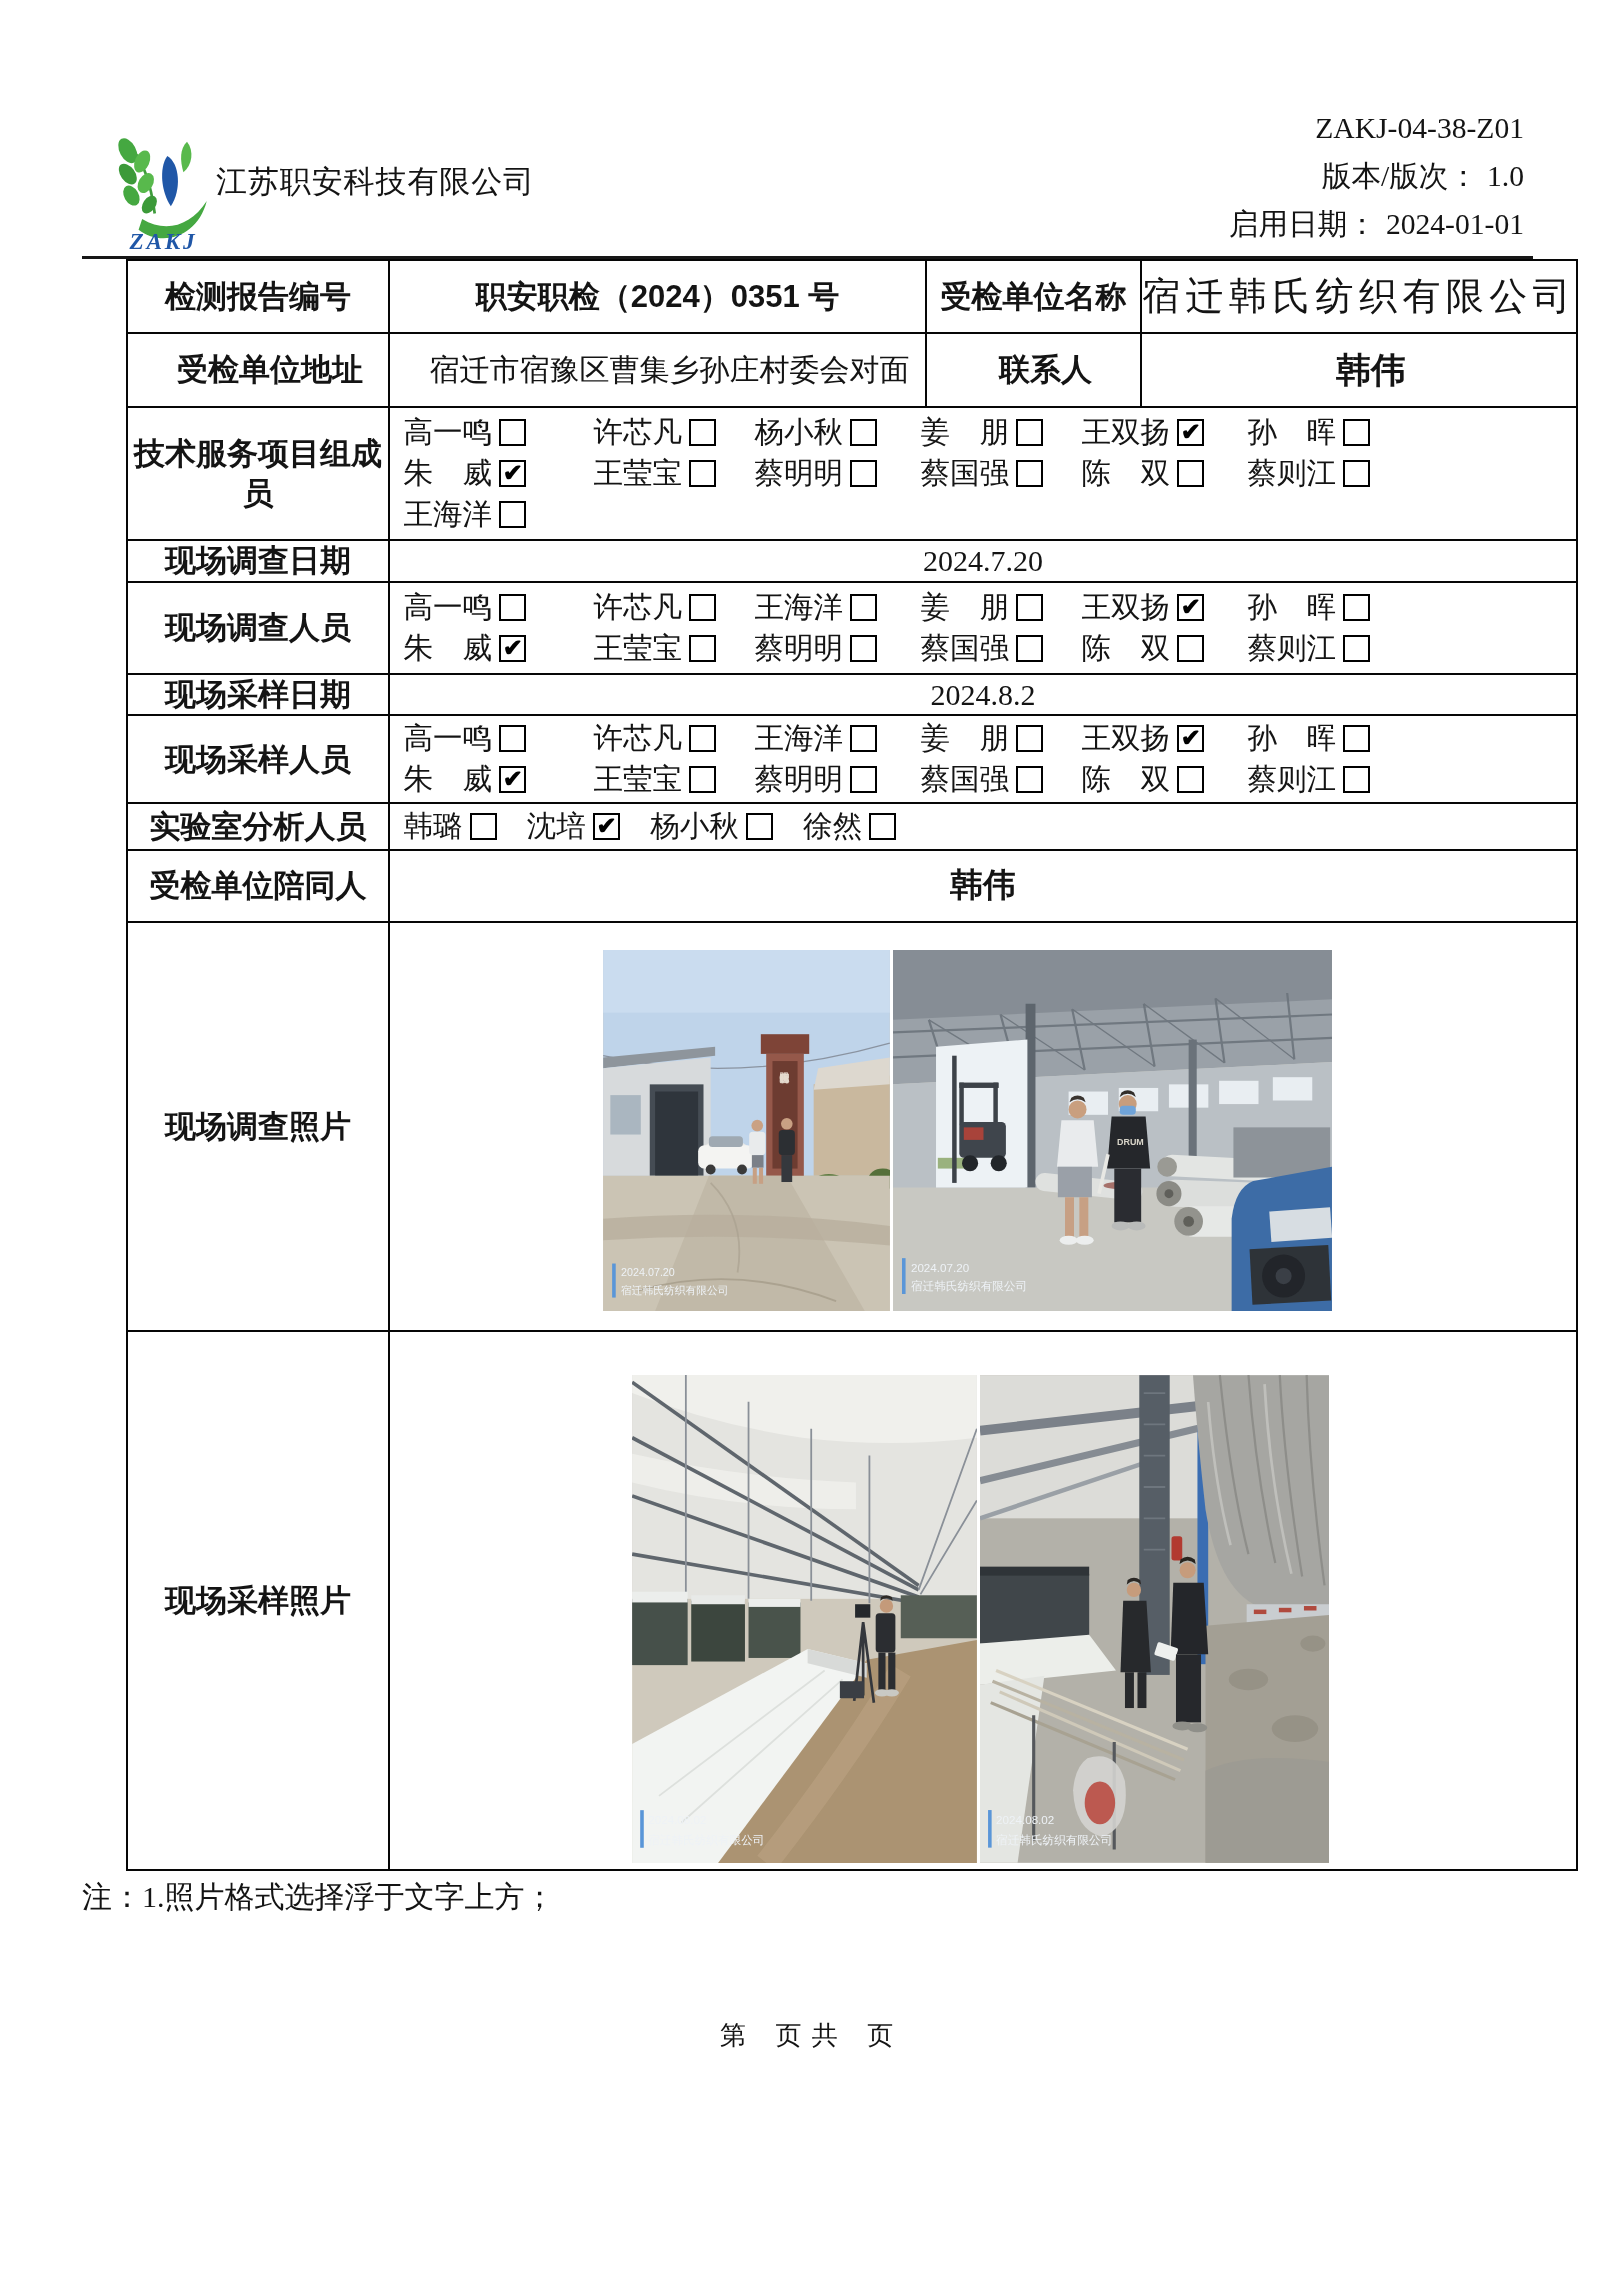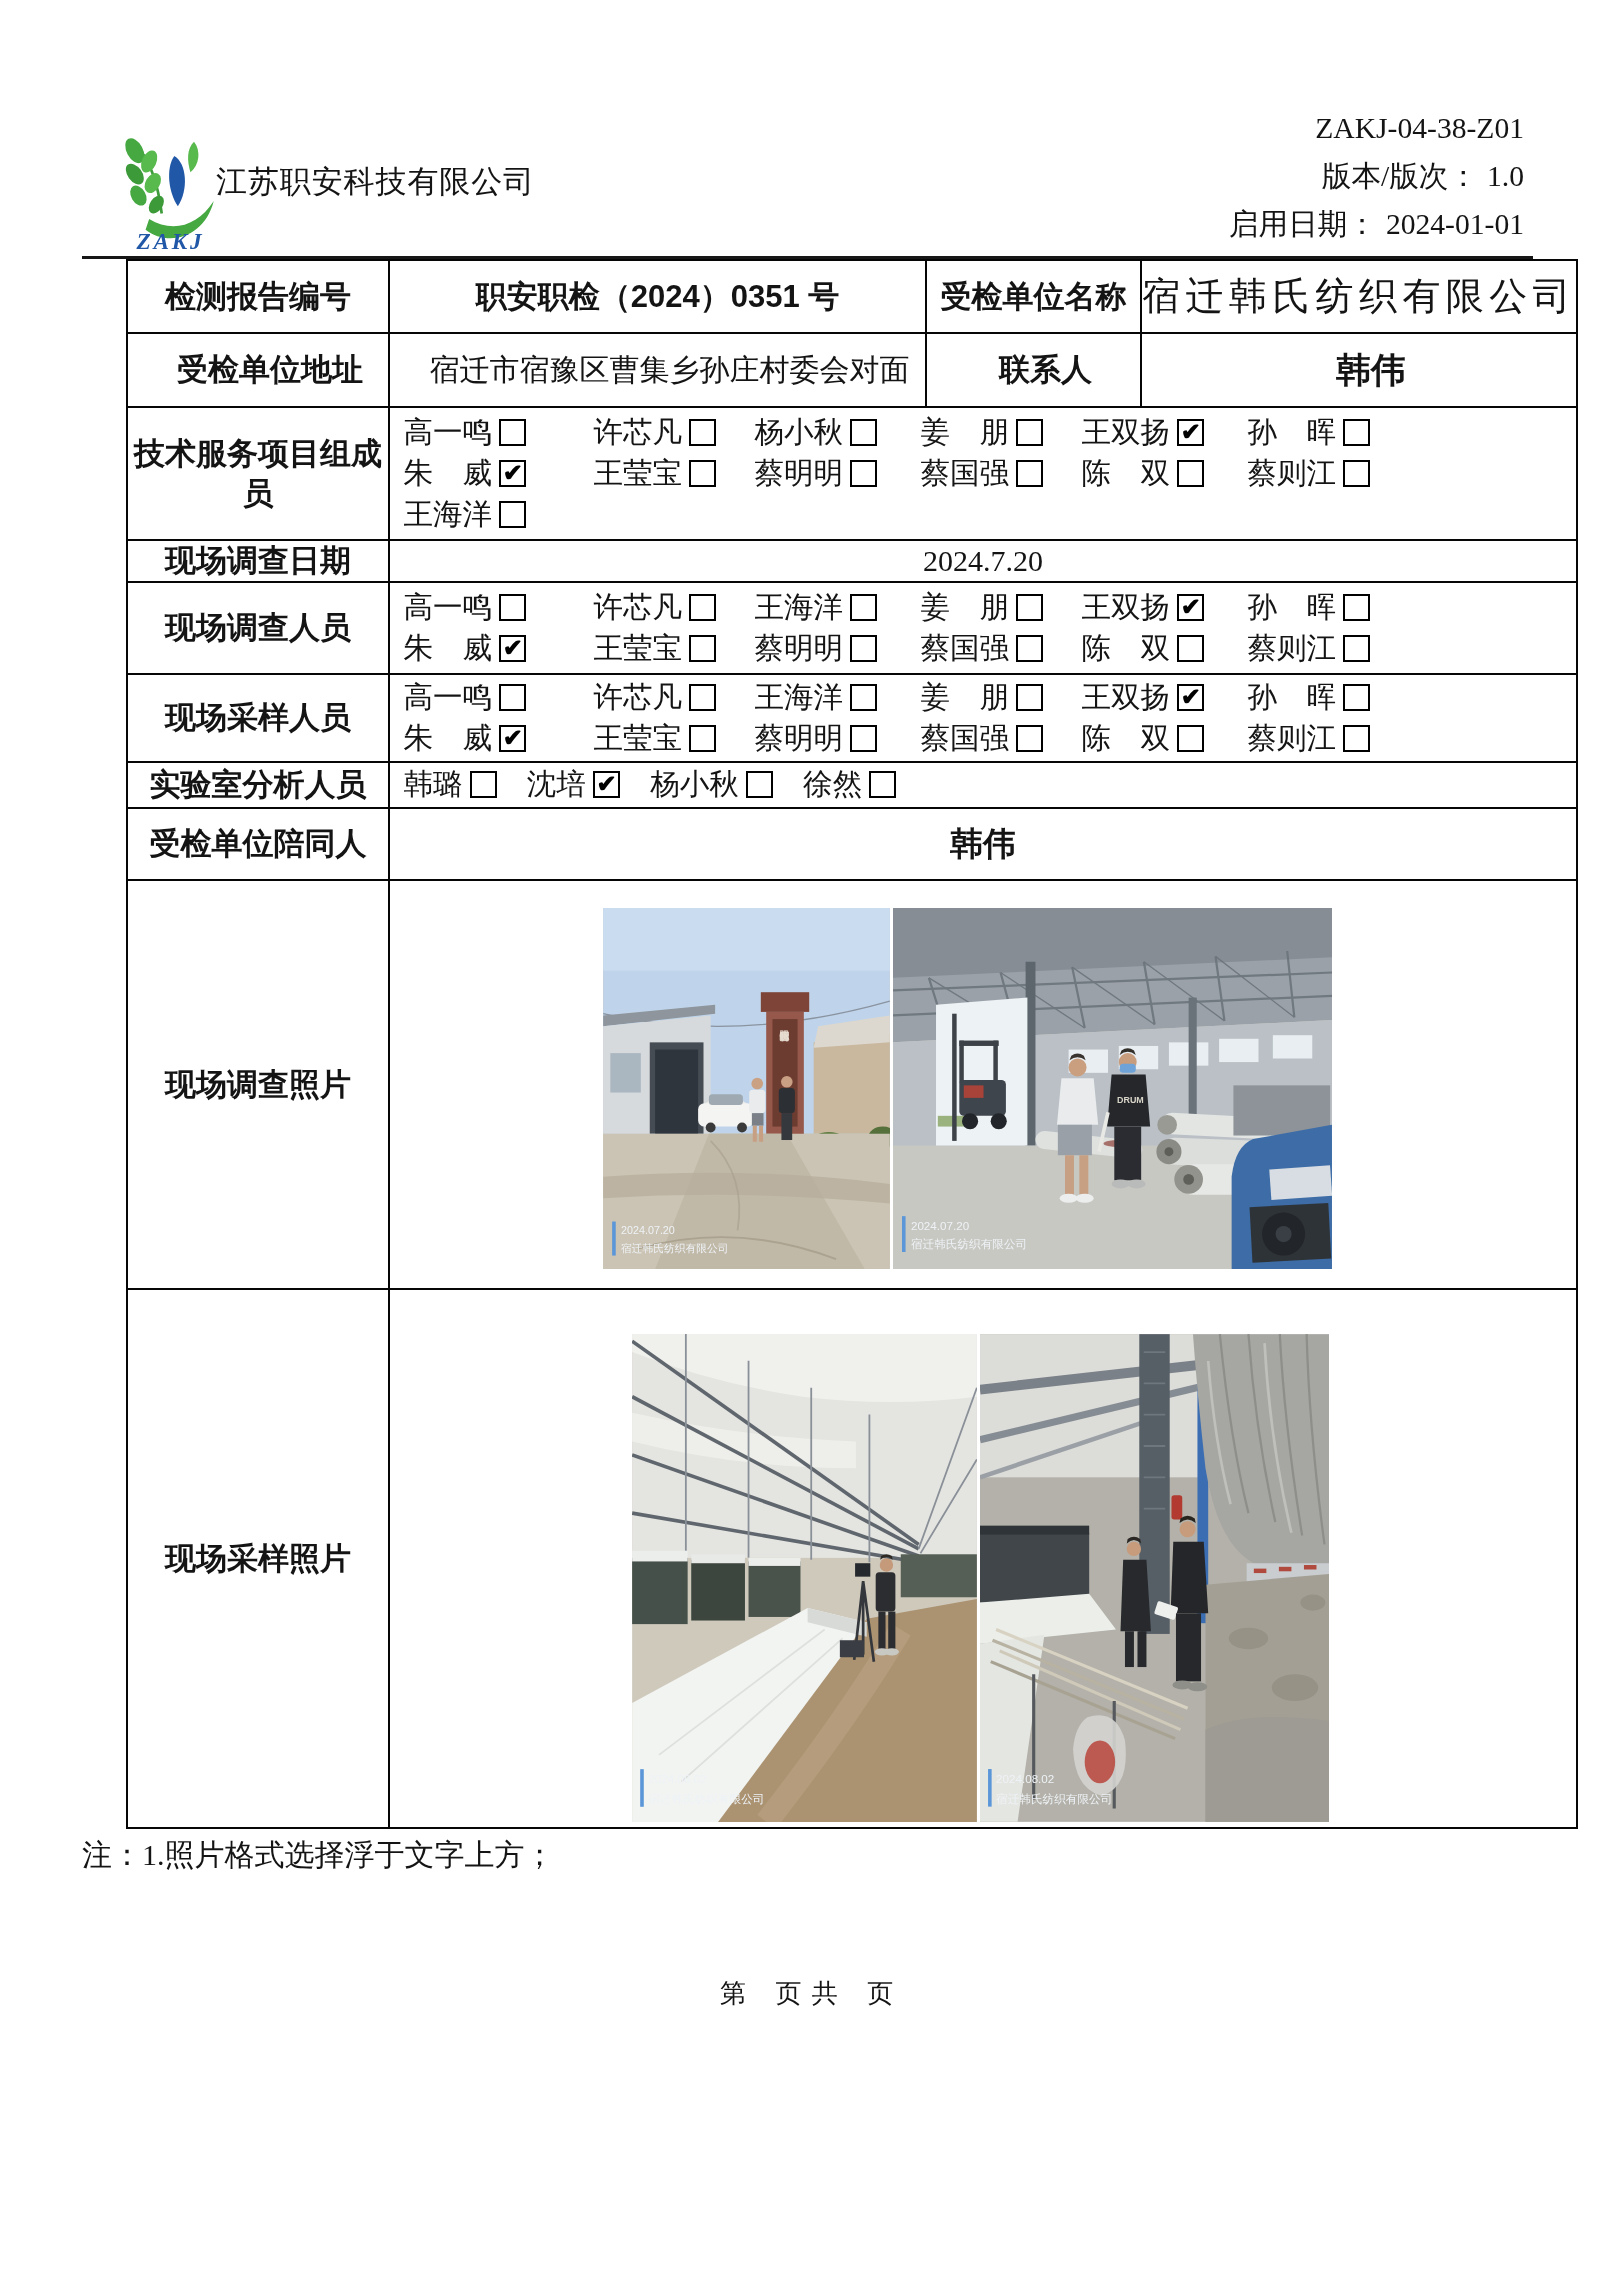--- a/index.html
+++ b/index.html
@@ -5,21 +5,21 @@
   html,body{margin:0;padding:0;}
   body{
     width:1616px;height:2293px;background:#ffffff;position:relative;
     font-family:"Liberation Serif", serif;color:#141414;
     -webkit-font-smoothing:antialiased;
   }
   .page{position:absolute;left:82px;top:0;width:1451px;}
 
   
   .header{position:relative;height:256px;border-bottom:3.6px solid #171717;}
-  .logo{position:absolute;left:33px;top:131px;text-decoration:underline;}
+  .logo{position:absolute;left:26px;top:131px;text-decoration:underline;}
   .company-name{
     position:absolute;left:134px;top:161px;
     font-size:31px;letter-spacing:0.9px;font-family:"Liberation Serif",serif;
   }
   .doc-meta{
     position:absolute;right:9px;top:104px;text-align:right;
     font-size:29.6px;line-height:48px;font-family:"Liberation Serif",serif;
   }
   .doc-meta .val{margin-left:9px;}
 
@@ -253,20 +253,24 @@
                 </span>
                 <span class="member">
                   <span class="member-name">蔡则江</span>
                   <span class="checkbox"></span>
                 </span>
               </div>
             </div>
           </td>
     </tr>
 
+    <tr class="r6">
+      <td class="lbl">现场采样日期</td>
+      <td colspan="3" class="v-date">2024.8.2</td>
+    </tr>
 
     <tr class="r7">
       <td class="lbl">现场采样人员</td>
       <td colspan="3">
             <div class="members">
               <div class="member-line">
                 <span class="member">
                   <span class="member-name">高一鸣</span>
                   <span class="checkbox"></span>
                 </span>

